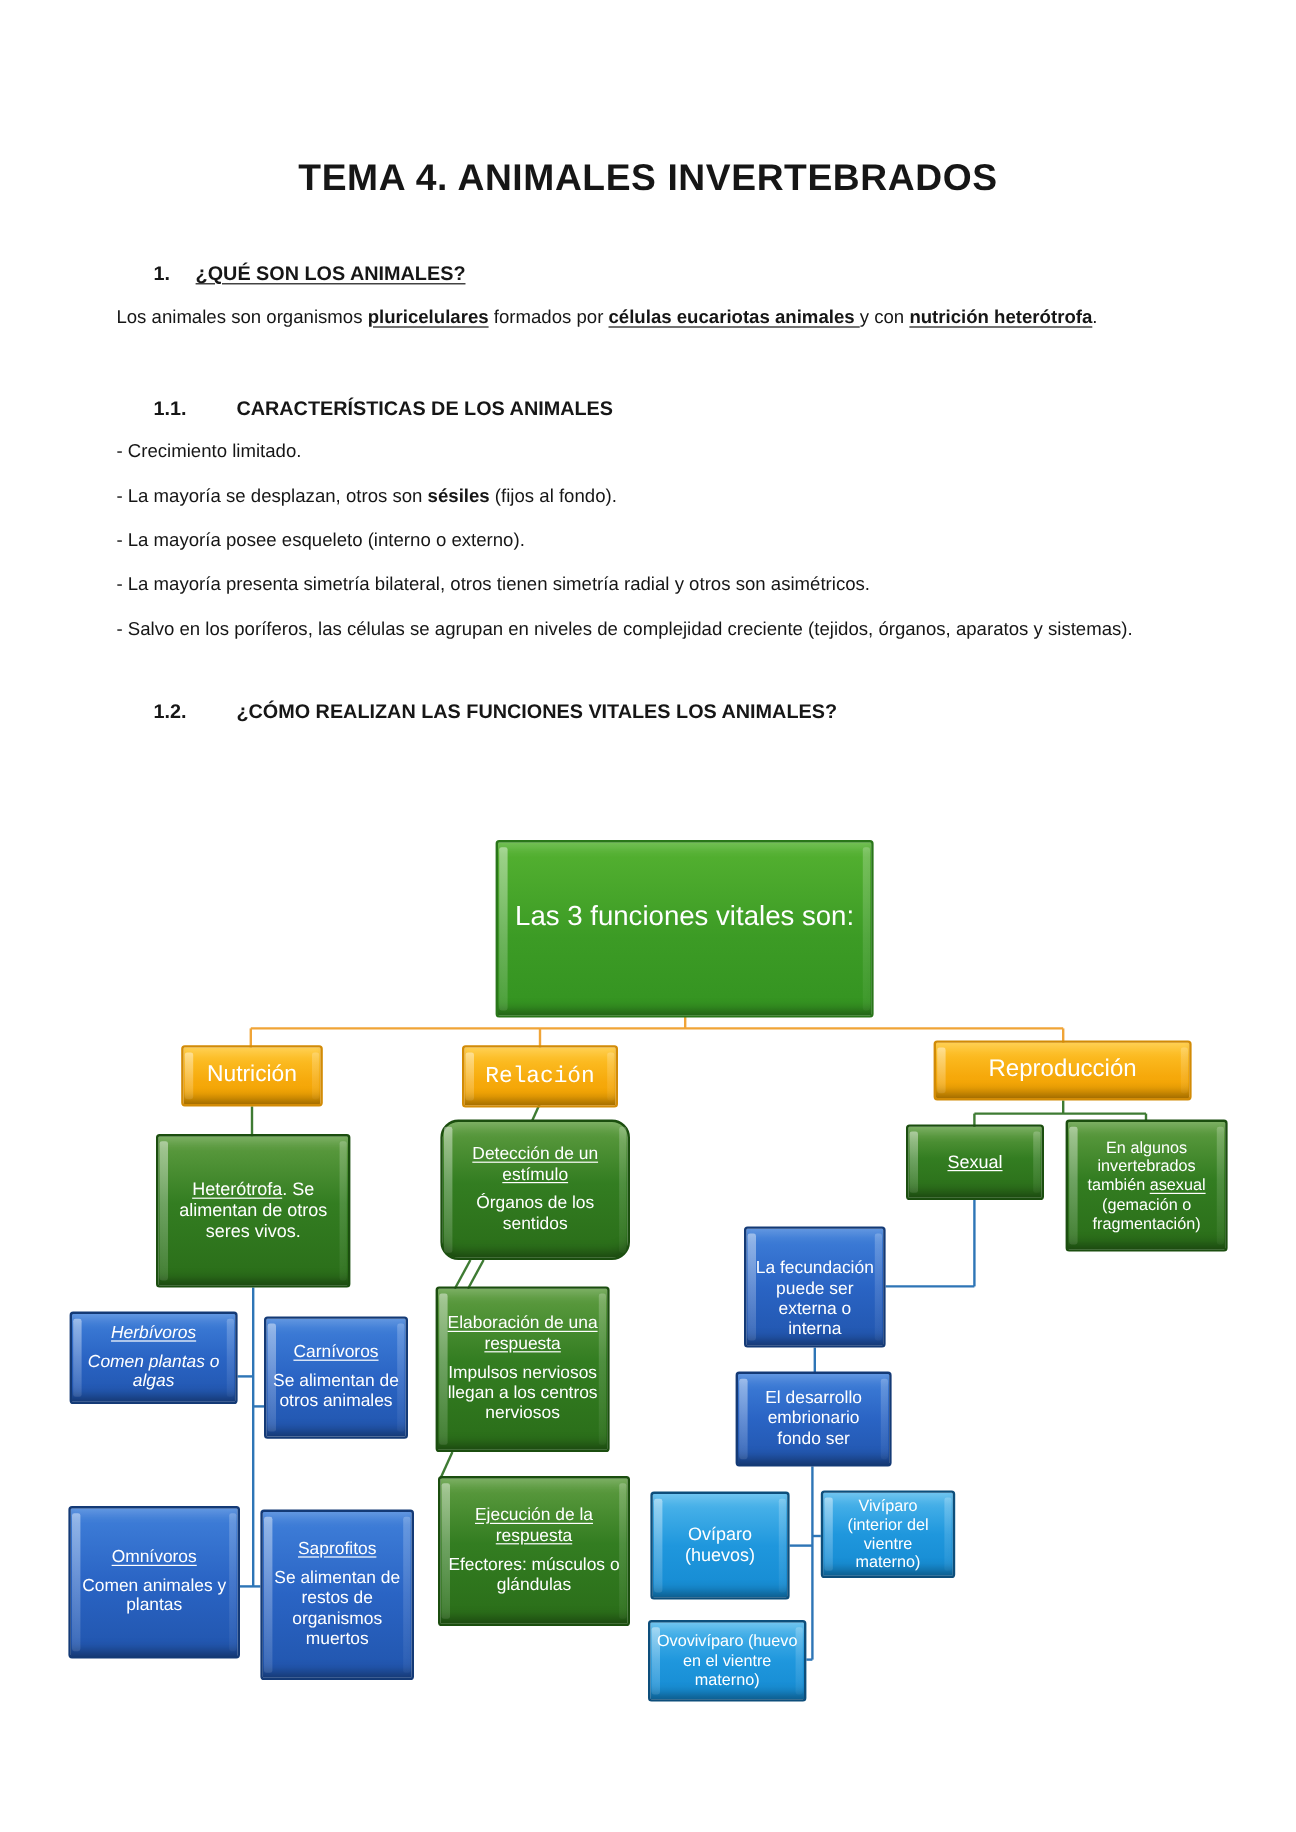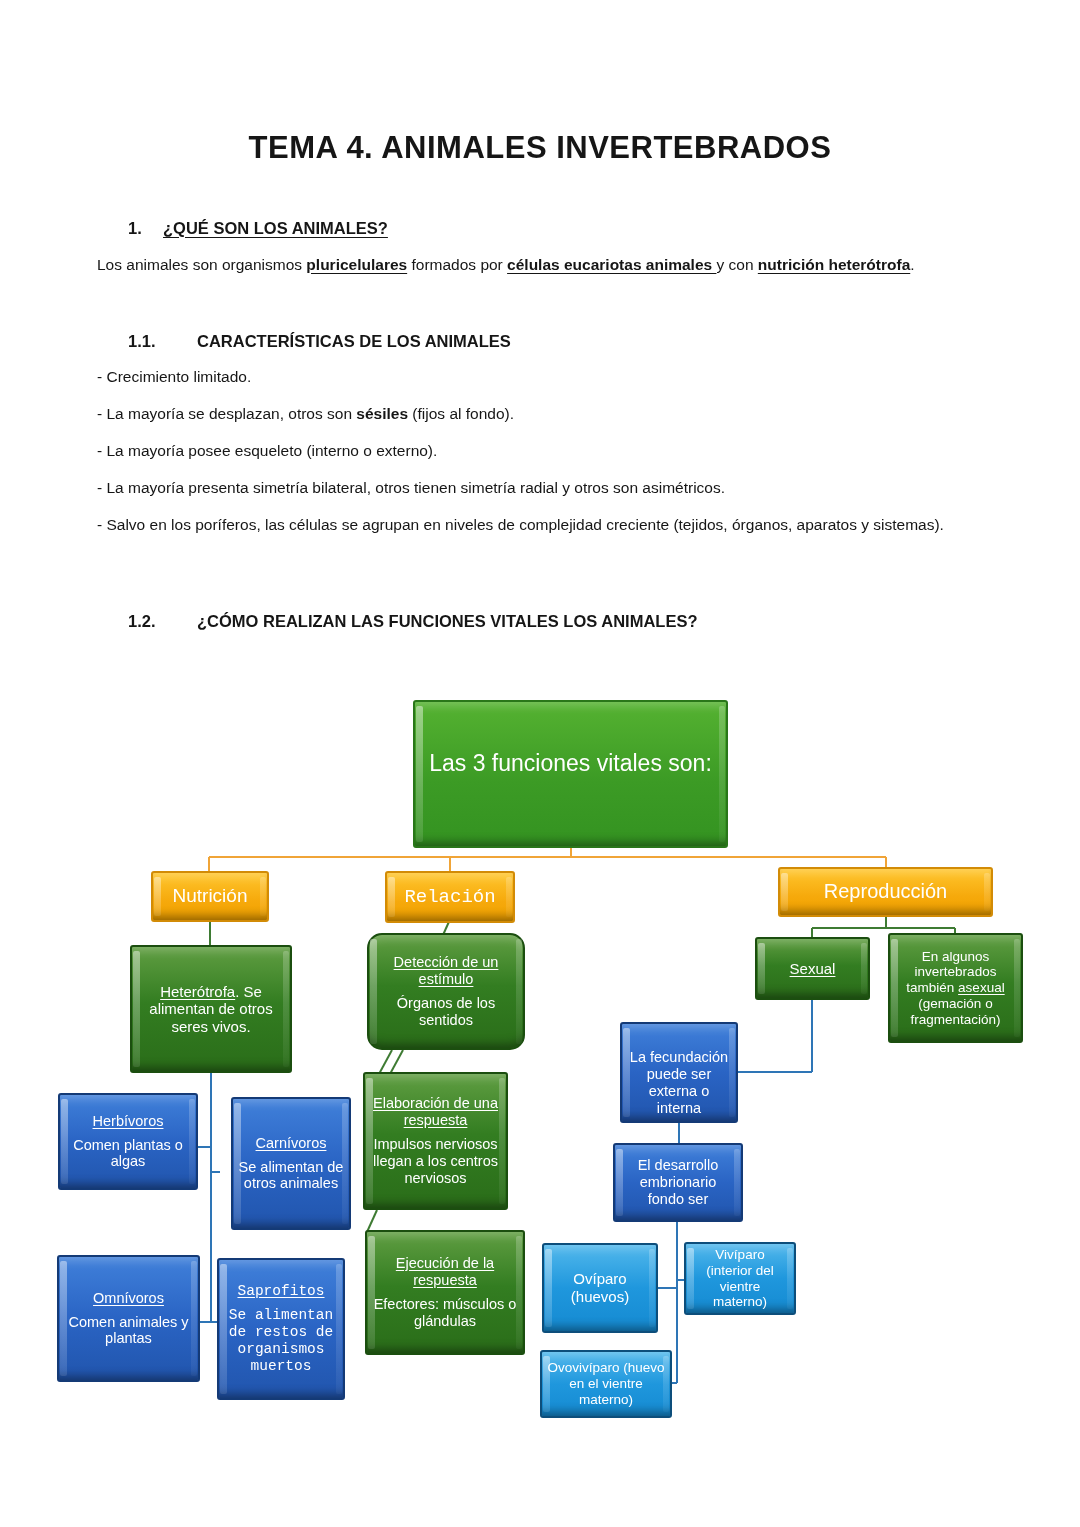--- a/index.html
+++ b/index.html
@@ -34,21 +34,21 @@
     text-align:justify;
   }
   p.body .bu{font-weight:bold;text-decoration:underline;text-underline-offset:3px;}
   p.item{
     margin:15px 0 0 0;
     font-size:15.5px;line-height:22px;
   }
   p.item:first-of-type{margin-top:18px;}
   p.item .b{font-weight:bold;}
   .h2.s11{margin-top:56px;}
-  .h2.s12{margin-top:76px;}
+  .h2.s12{margin-top:48px;}
 
   
   .wires{position:absolute;left:0;top:0;z-index:1;pointer-events:none;}
   .node{
     position:absolute;box-sizing:border-box;z-index:2;
     display:flex;flex-direction:column;align-items:center;justify-content:center;
     text-align:center;color:#fff;
     border-radius:3px;padding:4px 5px;
     line-height:1.17;
     box-shadow:inset 0 -11px 10px -7px rgba(0,0,0,.38), inset 0 12px 10px -8px rgba(255,255,255,.22);
@@ -164,36 +164,36 @@
   <div class="node dkg" style="left:363px;top:1072px;width:145px;height:138px;">
     <div class="u">Elaboración de una respuesta</div>
     <div class="gap">Impulsos nerviosos llegan a los centros nerviosos</div>
   </div>
 
   <div class="node dkg" style="left:365px;top:1230px;width:160px;height:125px;">
     <div class="u">Ejecución de la respuesta</div>
     <div class="gap">Efectores: músculos o glándulas</div>
   </div>
 
-  <div class="node blu" style="left:58px;top:1093px;width:140px;height:97px;">
+  <div class="node blu" style="left:58px;top:1093px;width:140px;height:77px;font-style:italic;">
     <div class="u">Herbívoros</div>
     <div class="gap">Comen plantas o algas</div>
   </div>
 
-  <div class="node blu" style="left:231px;top:1097px;width:120px;height:133px;">
+  <div class="node blu" style="left:220px;top:1097px;width:120px;height:102px;">
     <div class="u">Carnívoros</div>
     <div class="gap">Se alimentan de otros animales</div>
   </div>
 
   <div class="node blu" style="left:57px;top:1255px;width:143px;height:127px;">
     <div class="u">Omnívoros</div>
     <div class="gap">Comen animales y plantas</div>
   </div>
 
-  <div class="node blu" style="left:217px;top:1258px;width:128px;height:142px;font-family:Liberation Mono, monospace;">
+  <div class="node blu" style="left:217px;top:1258px;width:128px;height:142px;">
     <div class="u">Saprofitos</div>
     <div class="gap">Se alimentan de restos de organismos muertos</div>
   </div>
 
   <div class="node dkg" style="left:755px;top:937px;width:115px;height:63px;font-size:15px;">
     <div class="u">Sexual</div>
   </div>
 
   <div class="node dkg asx" style="left:888px;top:933px;width:135px;height:110px;">
     <div><span>En algunos invertebrados también </span><span class="u">asexual</span><span> (gemación o fragmentación)</span></div>

